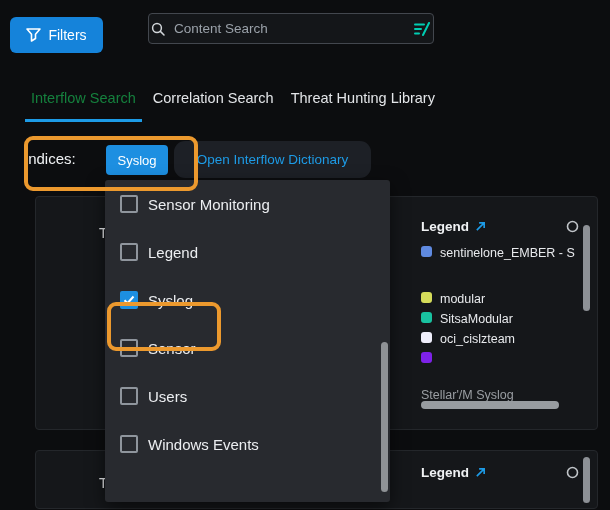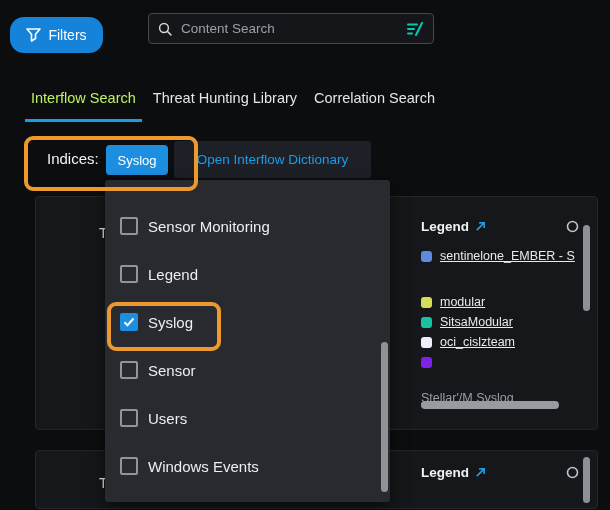--- a/index.html
+++ b/index.html
@@ -5,89 +5,89 @@
   html,body { margin:0; padding:0; background:#0c0d0f; }
   .screen {
     position:relative; width:610px; height:510px; overflow:hidden;
     background:#0c0d0f; color:#e8eaed;
     font-family:"Liberation Sans", sans-serif;
   }
 
   
   .filters-btn {
     position:absolute; left:10px; top:17px; width:93px; height:36px;
-    background:#1583da; border:none; border-radius:14px; color:#fff;
+    background:#1583da; border:none; border-radius:6px; color:#fff;
     font-size:14px; display:flex; align-items:center; justify-content:center;
     gap:7px; cursor:pointer; font-family:inherit; z-index:3;
   }
   .searchbox {
     position:absolute; left:148px; top:13px; width:286px; height:31px;
     background:#141619; border:1px solid #43474e; border-radius:4px;
-    display:flex; align-items:center; padding:0 9px; gap:7px;
+    display:flex; align-items:center; padding:0 2px; gap:7px;
     box-sizing:border-box; z-index:3;
   }
   .searchbox input {
     flex:1; background:transparent; border:none; outline:none;
     color:#dfe2e6; font-size:13.5px; font-family:inherit; min-width:0;
   }
   .searchbox input::placeholder { color:#9aa1a9; }
   .icon { display:inline-flex; align-items:center; justify-content:center; }
 
   
   .tabs { position:absolute; left:25px; top:90px; display:flex; z-index:3; }
   .tab { font-size:14.5px; color:#e3e5e8; padding:0 6px 13px; margin-right:5px; cursor:pointer; white-space:nowrap; }
-  .tab.active { color:#bef264; border-bottom:3px solid #1d9be6; }
-
-  
-  .indices-label { position:absolute; left:47px; top:150px; font-size:15px; color:#f0f2f4; z-index:6; }
+  .tab.active { color:#15803d; border-bottom:3px solid #1d9be6; }
+
+  
+  .indices-label { position:absolute; left:24px; top:150px; font-size:15px; color:#f0f2f4; z-index:6; }
   .syslog-btn {
     position:absolute; left:106px; top:145px; width:62px; height:30px;
     border:none; border-radius:4px; background:#1d8fe1; color:#fff;
     font-size:13px; cursor:pointer; font-family:inherit; z-index:6;
   }
   .dict-panel {
     position:absolute; left:174px; top:141px; width:197px; height:37px;
-    background:#1d2026; border-radius:3px; display:flex; align-items:center;
+    background:#1d2026; border-radius:11px; display:flex; align-items:center;
     justify-content:center; z-index:5;
   }
   .dict-link { color:#1d9be6; font-size:13.5px; cursor:pointer; text-decoration:none; }
 
   
   .card {
     position:absolute; left:35px; width:563px; background:#15171a;
     border:1px solid #24272b; border-radius:4px; box-sizing:border-box; z-index:1;
   }
   .card1 { top:196px; height:234px; }
   .card2 { top:450px; height:59px; }
   .top-label { position:absolute; left:27px; font-size:14px; color:#eceef0;margin-left:36px; }
   .card1 .top-label { top:28px; }
   .card2 .top-label { top:24px; }
   .legend { position:absolute; left:385px; width:158px; }
   .card1 .legend { top:22px; }
   .card2 .legend { top:14px; }
   .legend-header { display:flex; align-items:center; gap:6px; font-size:13.5px; font-weight:bold; color:#f0f2f4; }
   .legend-header .circle { margin-left:auto; }
-  .legend-item { display:flex; align-items:center; gap:8px; height:20px; font-size:12.5px; color:#e8eaed; cursor:pointer;text-decoration:underline; }
+  .legend-item { display:flex; gap:8px; height:20px; font-size:12.5px; color:#e8eaed; cursor:pointer; }
   .legend-item.first { margin-top:12px; margin-bottom:26px; }
   .legend-item.gap-top { margin-top:16px; }
   .legend-item.dimmed { color:#9a9ea3; }
   .swatch { width:11px; height:11px; border-radius:3px; flex:0 0 auto; }
   .hscroll {
     position:absolute; left:385px; top:204px; width:138px; height:8px;
     background:#989ca0; border-radius:4px; z-index:2;
   }
   .vscroll { position:absolute; width:7px; background:#8d9196; border-radius:4px; }
   .card1 .vscroll { left:547px; top:28px; height:86px; }
   .card2 .vscroll { left:547px; top:6px; height:46px; }
 
   
   .dropdown {
     position:absolute; left:105px; top:180px; width:285px; height:322px;
     background:#282a2f; border-radius:3px; box-shadow:0 6px 18px rgba(0,0,0,.55);
-    padding-top:22px; box-sizing:border-box; z-index:7;
+    box-sizing:border-box; z-index:7;
   }
   .dd-row { height:48px; display:flex; align-items:center; padding-left:15px; gap:10px; cursor:pointer; }
   .checkbox {
     width:18px; height:18px; border:2px solid #8f959d; border-radius:2px;
     box-sizing:border-box; display:flex; align-items:center; justify-content:center;
     background:transparent; flex:0 0 auto;
   }
   .checkbox svg { display:none; }
   .checkbox.checked { background:#1d8fe1; border-color:#1d8fe1; }
   .checkbox.checked svg { display:block; }
@@ -130,22 +130,22 @@
     <span class="icon" style="color: rgb(0, 205, 178);">
       <svg width="18" height="14" viewBox="0 0 18 14">
           <path d="M2 2.5h9M2 7h6M2 11.5h4" stroke="currentColor" stroke-width="2" stroke-linecap="round"></path>
           <path d="M16 1L10 13" stroke="currentColor" stroke-width="2" stroke-linecap="round"></path>
         </svg>
     </span>
   </div>
 
   <div class="tabs">
     <div class="tab active">Interflow Search</div>
+    <div class="tab">Correlation Search</div>
     <div class="tab">Threat Hunting Library</div>
-    <div class="tab">Correlation Search</div>
   </div>
 
   <div class="card card1">
     <span class="top-label">Top</span>
     <div class="legend">
       <div class="legend-header">
         <span>Legend</span>
         <span class="icon" style="color: rgb(29, 155, 230);">
           <svg width="11" height="11" viewBox="0 0 12 12">
               <path d="M2 10L10 2M4.5 2H10v5.5" stroke="currentColor" stroke-width="1.8" fill="none"></path>

